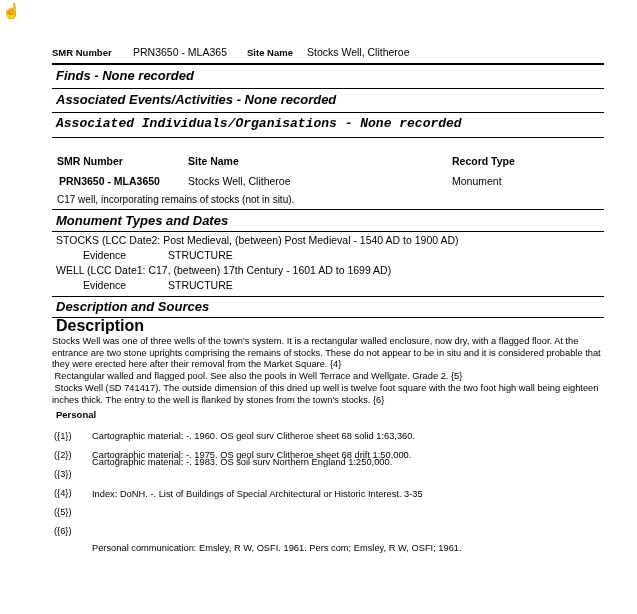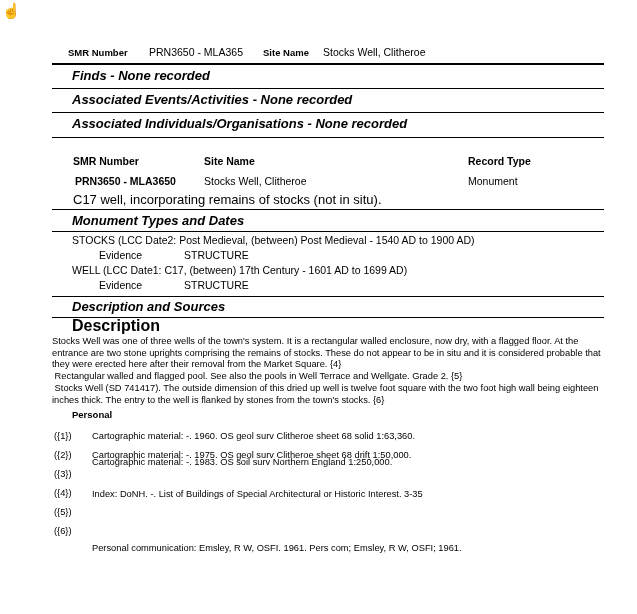--- a/index.html
+++ b/index.html
@@ -47,21 +47,20 @@
     border-top: 1px solid #000;
   }
   .rule.thick { border-top-width: 2px; }
 
   
   .t {
     position: absolute;
     white-space: pre;
     font-size: 9.5px;
     line-height: 12px;
-    margin-left: 16px;
   }
 
   
   .hdr-label { font-weight: bold; font-size: 9.5px; }
   .hdr-value { font-size: 10.5px; }
 
   
   .col-head { font-weight: bold; font-size: 10.5px; }
   .col-val  { font-size: 10.5px; }
 
@@ -115,32 +114,32 @@
   <div class="t hdr-value" style="left:307px; top:46px;">Stocks Well, Clitheroe</div>
 
   <div class="rule thick" style="top:63px;"></div>
 
   <div class="t section-title" style="left:56px; top:70px;">Finds - None recorded</div>
   <div class="rule" style="top:88px;"></div>
 
   <div class="t section-title" style="left:56px; top:94px;">Associated Events/Activities - None recorded</div>
   <div class="rule" style="top:112px;"></div>
 
-  <div class="t section-title" style="left:56px; top:118px;">Associated Individuals/Organisations - None recorded</div>
+  <div class="t section-title" style="left:56px; top:118px;font-family:Liberation Mono, monospace;">Associated Individuals/Organisations - None recorded</div>
   <div class="rule" style="top:137px;"></div>
 
   <div class="t col-head" style="left:57px; top:155px;">SMR Number</div>
   <div class="t col-head" style="left:188px; top:155px;">Site Name</div>
   <div class="t col-head" style="left:452px; top:155px;">Record Type</div>
 
   <div class="t col-val" style="left:59px; top:175px;font-weight:bold;">PRN3650 - MLA3650</div>
   <div class="t col-val" style="left:188px; top:175px;">Stocks Well, Clitheroe</div>
   <div class="t col-val" style="left:452px; top:175px;">Monument</div>
 
-  <div class="t" style="left:57px; top:194px; font-size:13px;">C17 well, incorporating remains of stocks (not in situ).</div>
+  <div class="t" style="left:57px; top:194px; font-size:10px;">C17 well, incorporating remains of stocks (not in situ).</div>
 
   <div class="rule" style="top:209px;"></div>
 
   <div class="t section-title" style="left:56px; top:215px;">Monument Types and Dates</div>
   <div class="rule" style="top:231px;"></div>
 
   <div class="t col-val" style="left:56px; top:234px;">STOCKS (LCC Date2: Post Medieval, (between) Post Medieval - 1540 AD to 1900 AD)</div>
   <div class="t col-val" style="left:83px; top:249px;">Evidence</div>
   <div class="t col-val" style="left:168px; top:249px;">STRUCTURE</div>
 

